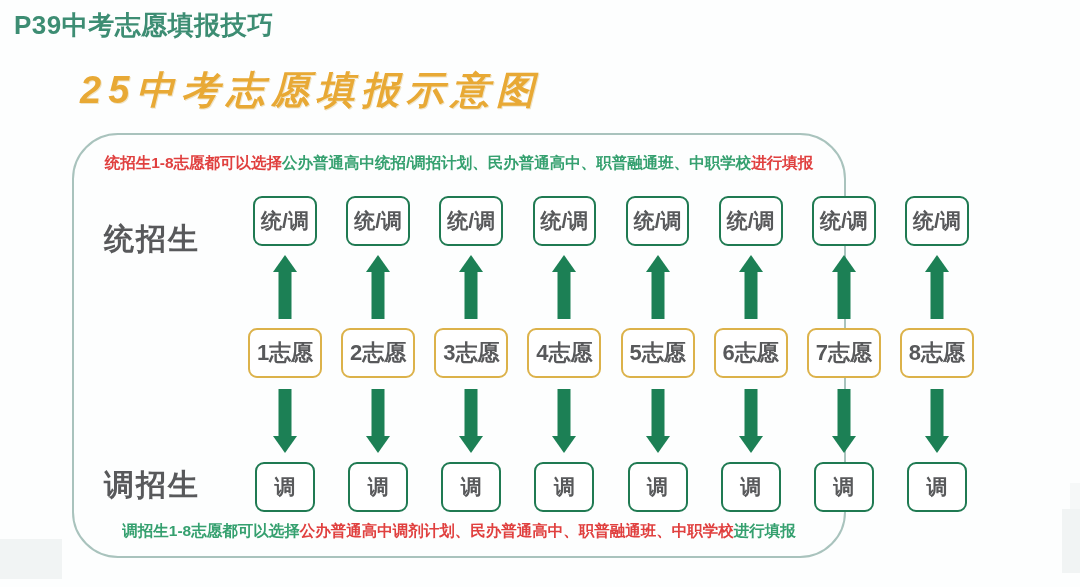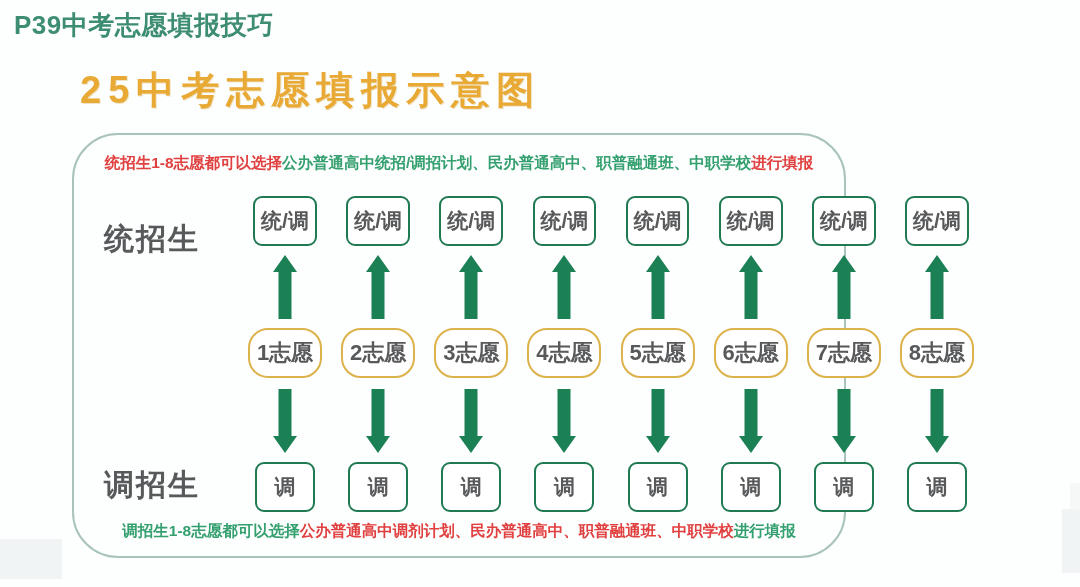--- a/index.html
+++ b/index.html
@@ -45,20 +45,21 @@
   .main-title {
     position: absolute;
     left: 80px;
     top: 65px;
     font-size: 38px;
     font-weight: bold;
     color: #e8a935;
     letter-spacing: 7px;
     white-space: nowrap;
     text-shadow: 1px 1px 0 rgba(200,150,40,0.25);
+    font-style: italic;
   }
 
   
   .diagram-card {
     position: absolute;
     left: 72px;
     top: 133px;
     width: 774px;
     height: 425px;
     border: 2px solid #a9c3bd;
@@ -133,21 +134,21 @@
     align-items: center;
     justify-content: center;
     font-size: 21px;
     font-weight: bold;
     color: #58595b;
     background: #ffffff;
     white-space: nowrap;
   }
   .box.green  { border: 2.6px solid #1f7a52; }
   .box.gold   { border: 2.6px solid #dcb24a; }
-  .box.wish   { min-width: 74px; font-size: 22px; border-radius: 20px; }
+  .box.wish   { min-width: 74px; font-size: 22px; }
   .box.tiao   { min-width: 60px; }
 
   
   .arrow {
     position: relative;
     width: 20px;
     height: 64px;
   }
   .arrow .shaft {
     position: absolute;

